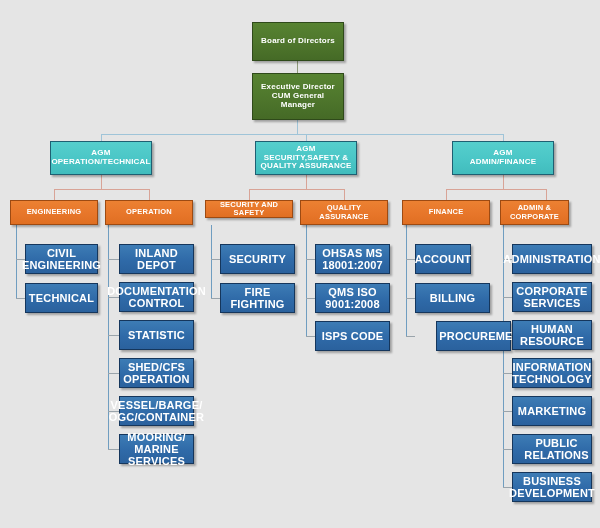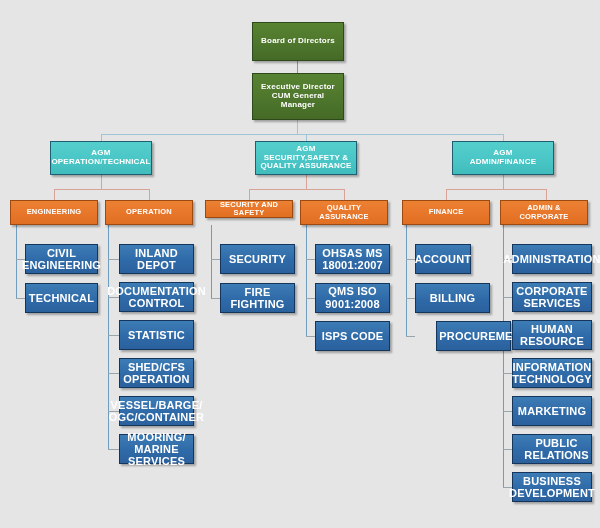--- a/index.html
+++ b/index.html
@@ -185,21 +185,21 @@
       <div class="node node-orange" style="left: 300px; top: 200px; width: 88px; height: 25px;">
         <div>
           <span>QUALITY ASSURANCE</span>
         </div>
       </div>
       <div class="node node-orange" style="left: 402px; top: 200px; width: 88px; height: 25px;">
         <div>
           <span>FINANCE</span>
         </div>
       </div>
-      <div class="node node-orange" style="left: 500px; top: 200px; width: 88px; height: 25px;">
+      <div class="node node-orange" style="left: 500px; top: 200px; width: 69px; height: 25px;">
         <div>
           <span>ADMIN &amp; CORPORATE</span>
         </div>
       </div>
       <div class="node node-blue" style="left: 25px; top: 244px; width: 73px; height: 30px;">
         <div>
           <span>CIVIL</span>
           <span>ENGINEERING</span>
         </div>
       </div>
@@ -251,21 +251,21 @@
         <div>
           <span>FIRE FIGHTING</span>
         </div>
       </div>
       <div class="node node-blue" style="left: 315px; top: 244px; width: 75px; height: 30px;">
         <div>
           <span>OHSAS MS</span>
           <span>18001:2007</span>
         </div>
       </div>
-      <div class="node node-blue" style="left: 315px; top: 283px; width: 75px; height: 30px; align-items: flex-end;">
+      <div class="node node-blue" style="left: 315px; top: 283px; width: 75px; height: 30px;">
         <div>
           <span>QMS ISO</span>
           <span>9001:2008</span>
         </div>
       </div>
       <div class="node node-blue" style="left: 315px; top: 321px; width: 75px; height: 30px;">
         <div>
           <span>ISPS CODE</span>
         </div>
       </div>

